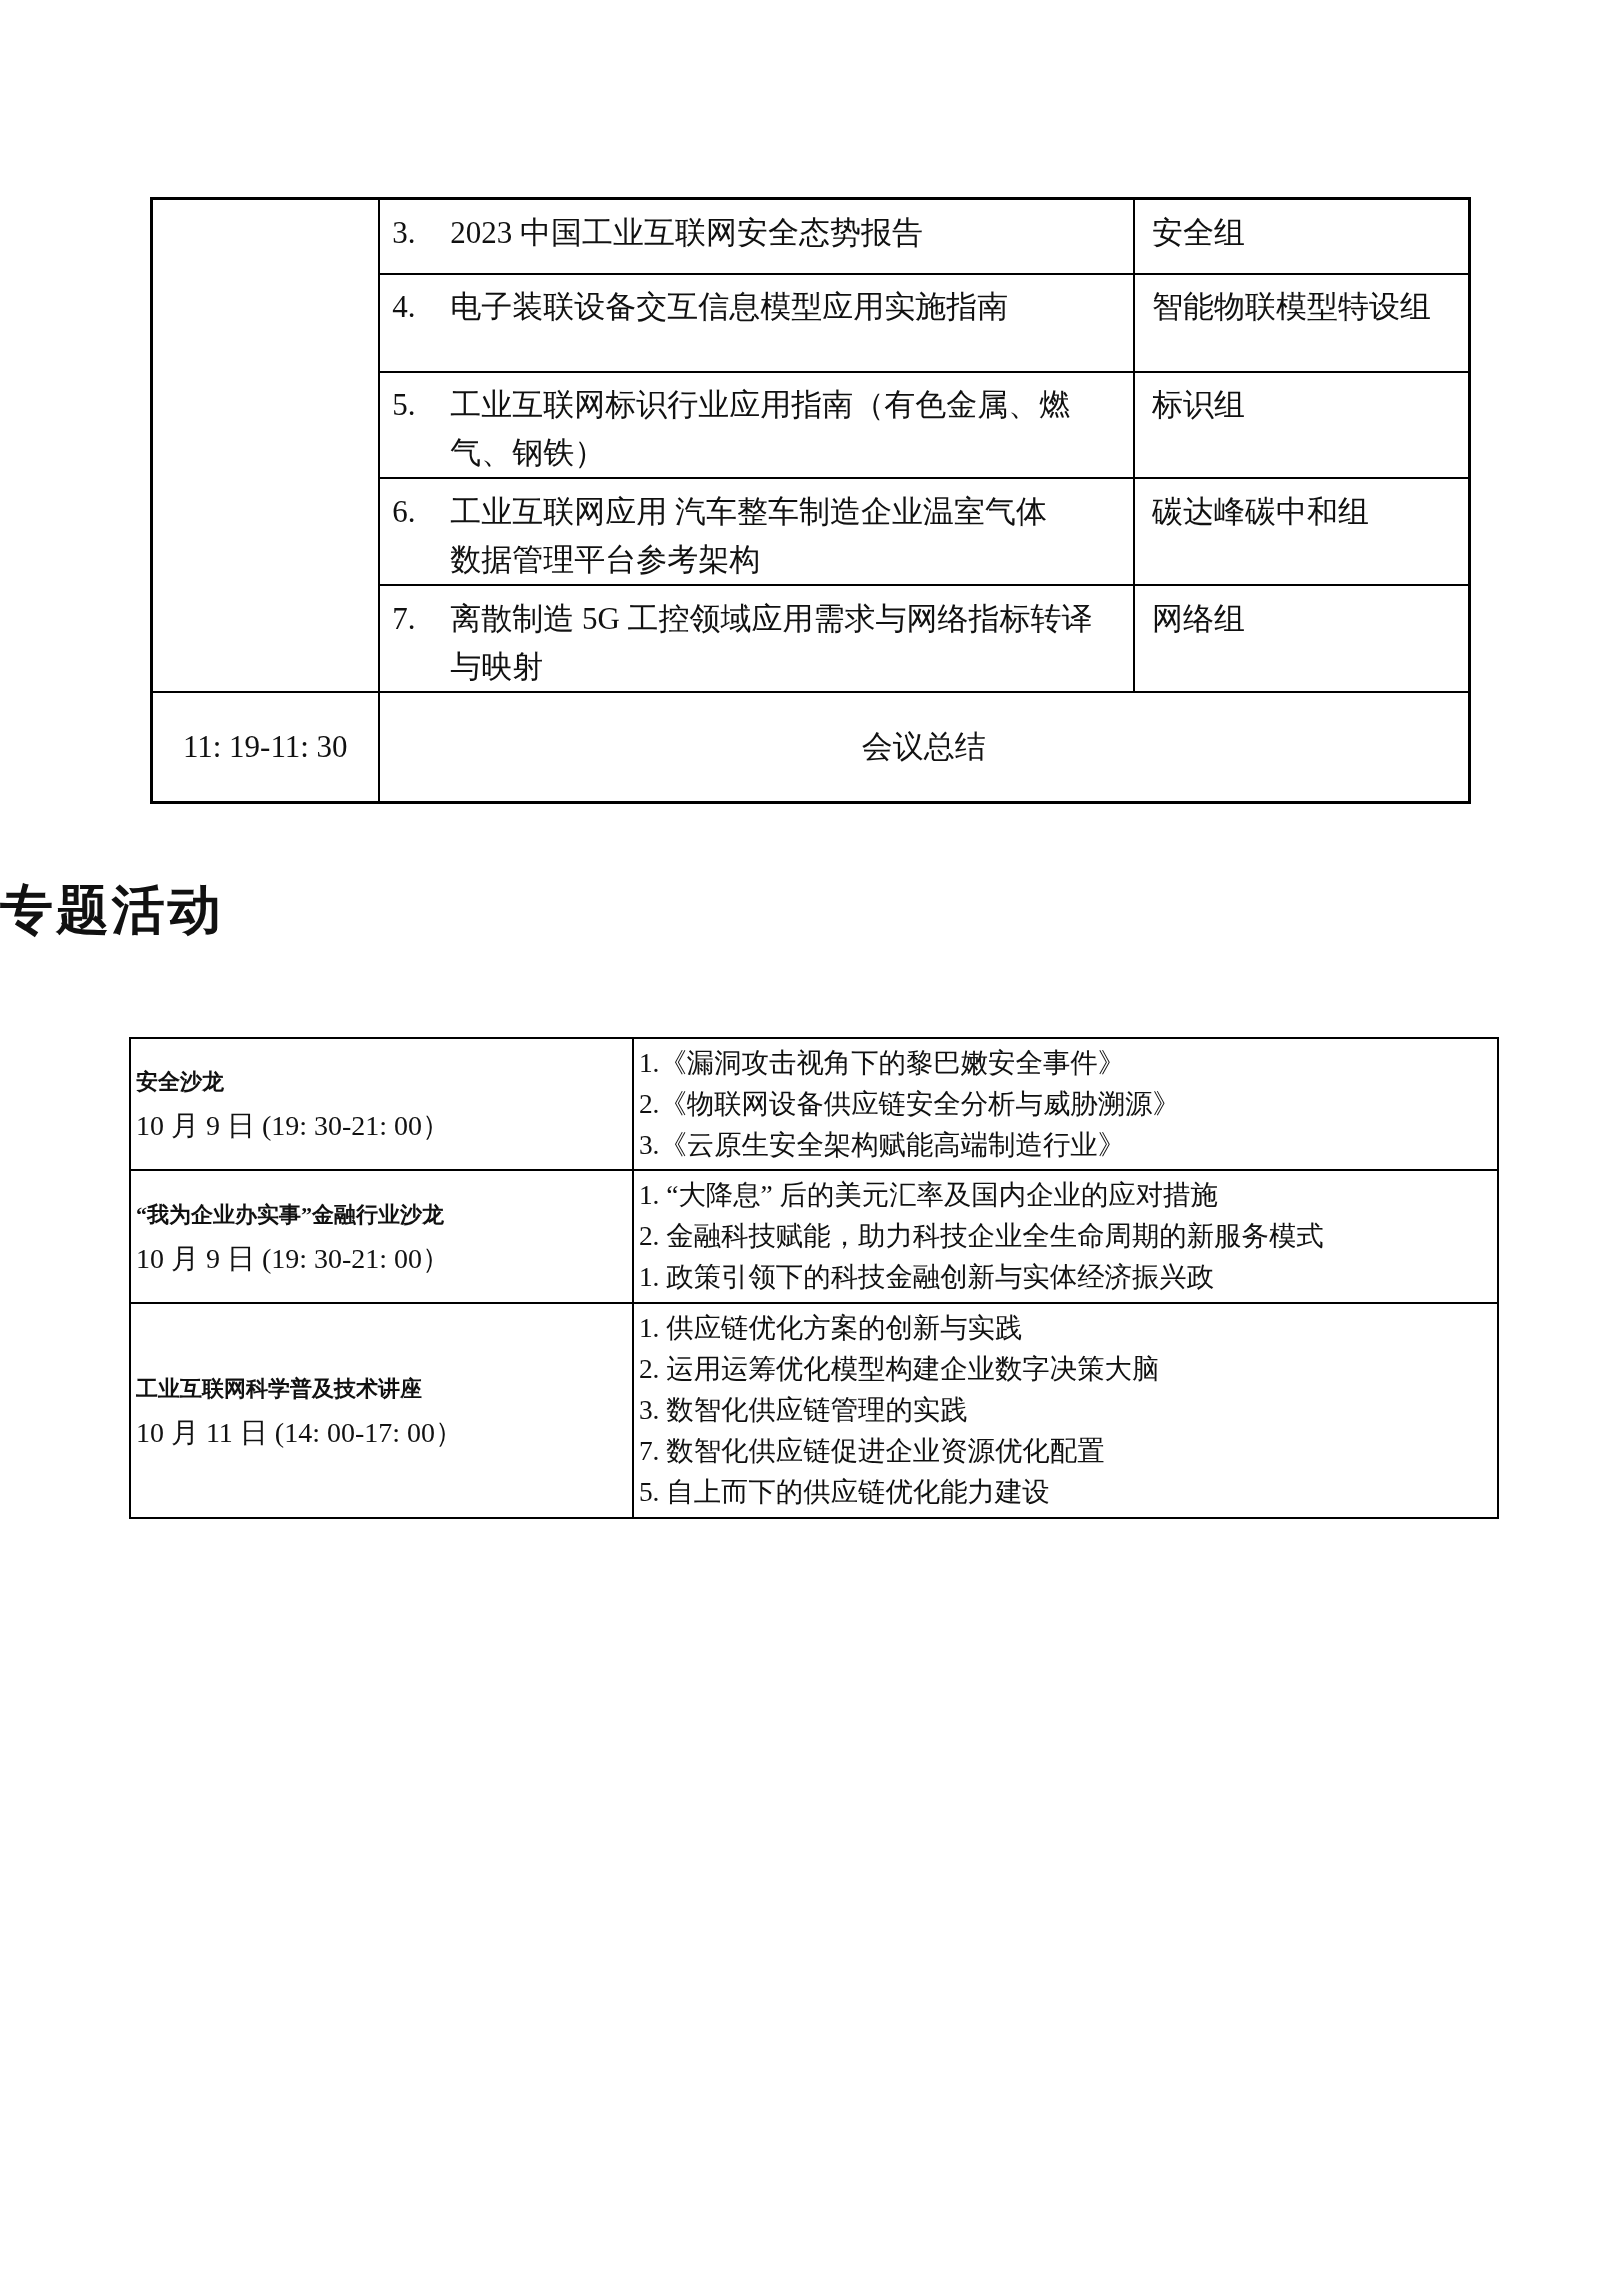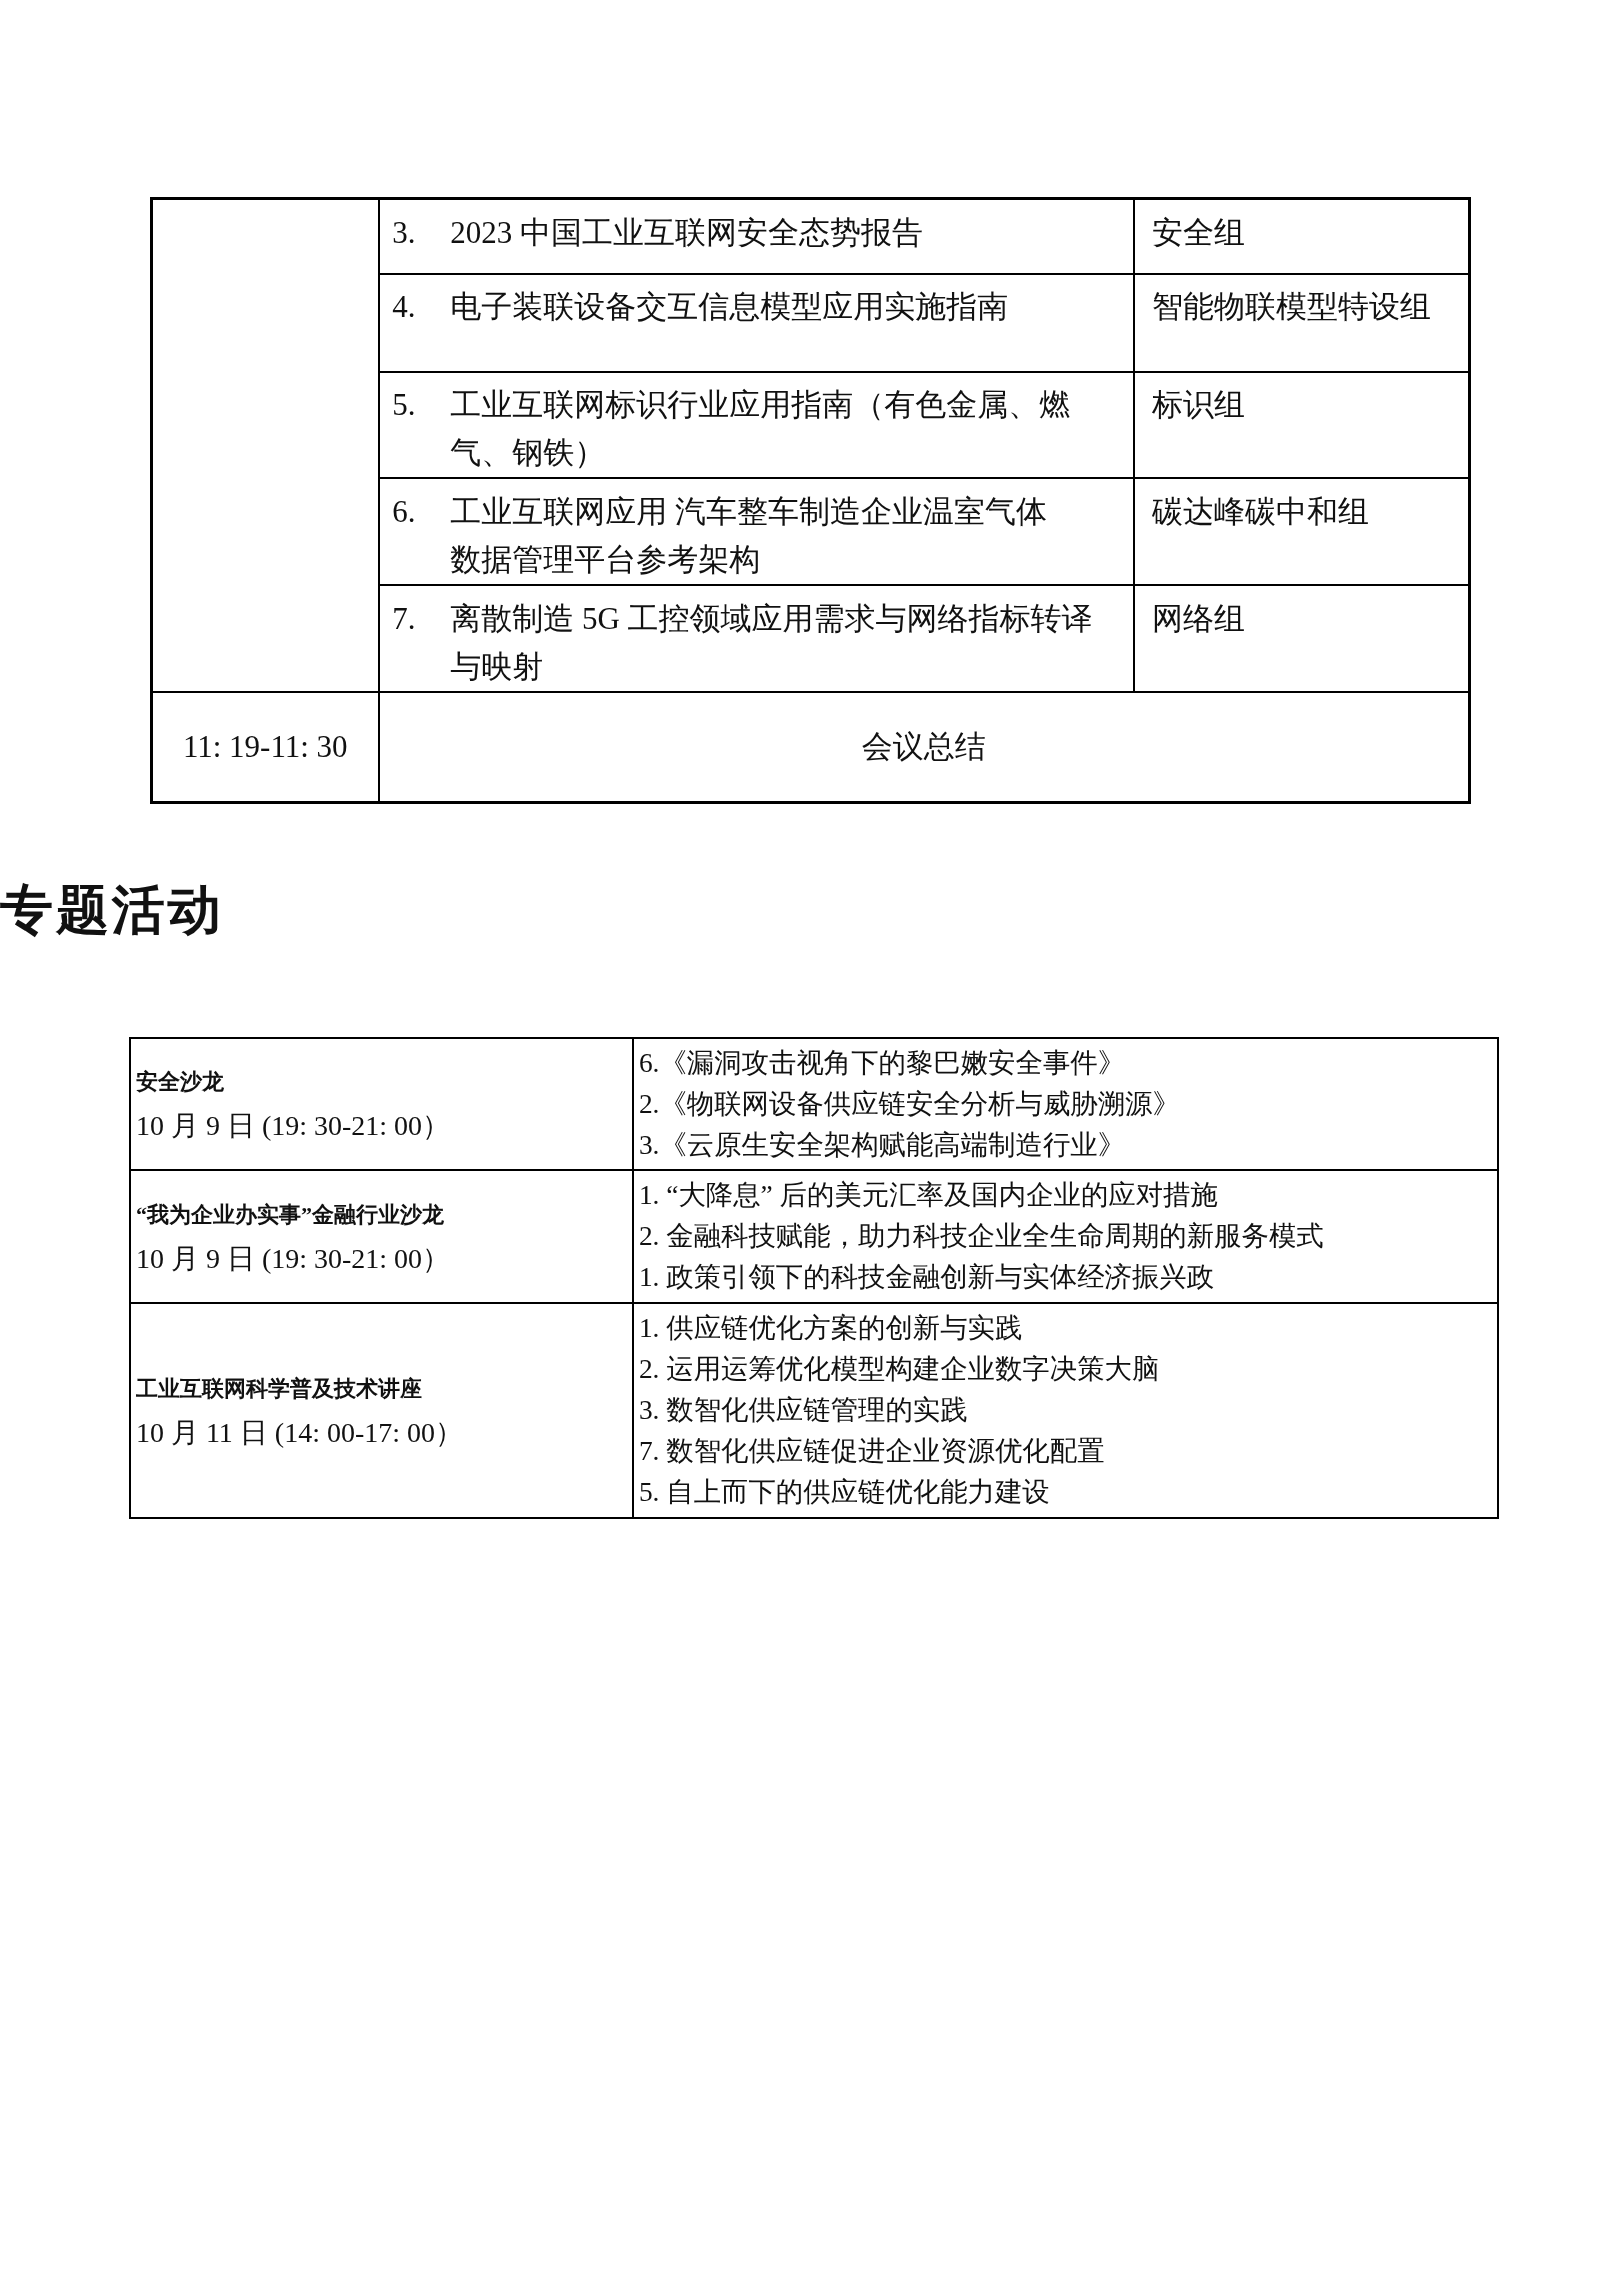--- a/index.html
+++ b/index.html
@@ -188,21 +188,21 @@
       <col style="width:503px">
       <col style="width:865px">
     </colgroup>
     <tbody>
       <tr class="act-r1">
         <td class="act-left">
           <div class="act-name">安全沙龙</div>
           <div class="act-date">10 月 9 日 (19: 30-21: 00）</div>
         </td>
         <td class="act-right">
-          <div class="act-item">6.《漏洞攻击视角下的黎巴嫩安全事件》</div>
+          <div class="act-item">1.《漏洞攻击视角下的黎巴嫩安全事件》</div>
           <div class="act-item">2.《物联网设备供应链安全分析与威胁溯源》</div>
           <div class="act-item">3.《云原生安全架构赋能高端制造行业》</div>
         </td>
       </tr>
       <tr class="act-r2">
         <td class="act-left">
           <div class="act-name">“我为企业办实事”金融行业沙龙</div>
           <div class="act-date">10 月 9 日 (19: 30-21: 00）</div>
         </td>
         <td class="act-right">

